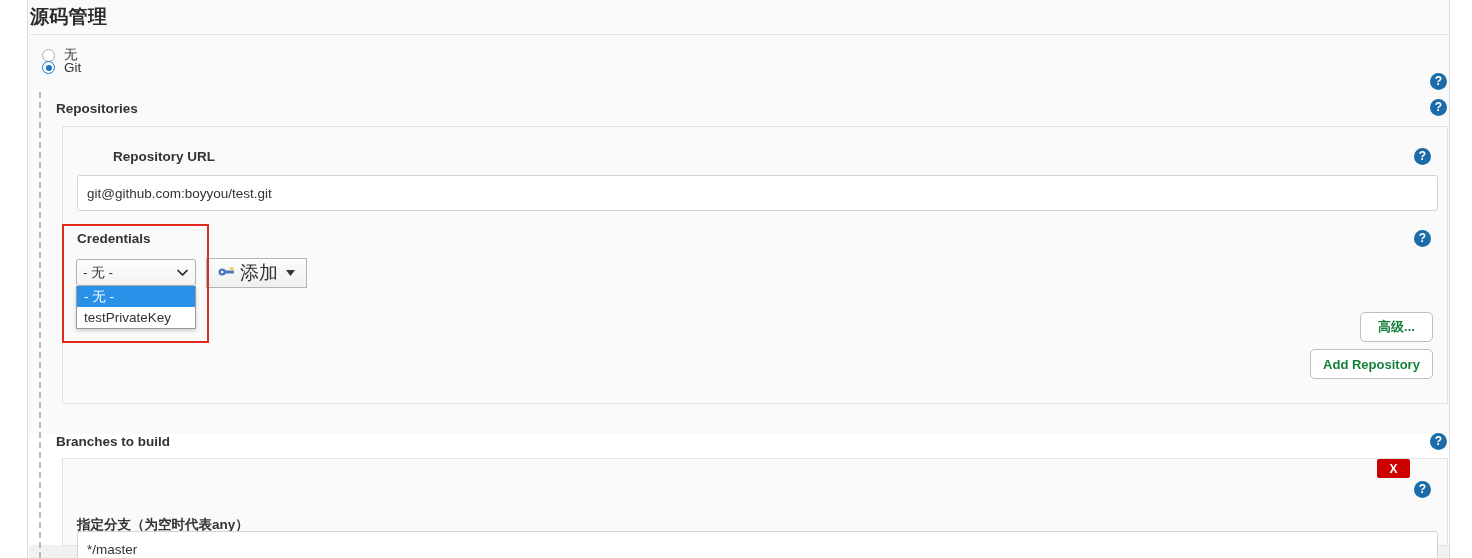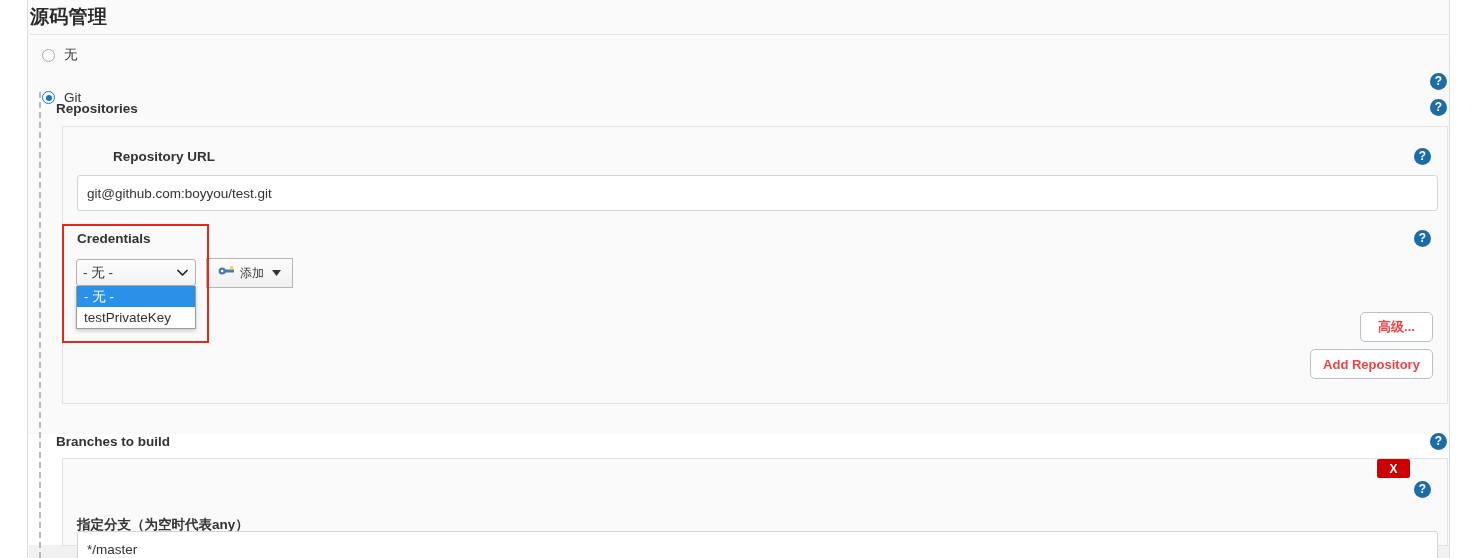--- a/index.html
+++ b/index.html
@@ -65,21 +65,21 @@
   
   .radio-row {
     position: absolute;
     display: flex;
     align-items: center;
     gap: 9px;
     font-size: 13.5px;
     color: #333;
   }
   .radio-row.r1 { left: 42px; top: 46px; }
-  .radio-row.r2 { left: 42px; top: 90px; }
+  .radio-row.r2 { left: 42px; top: 60px; }
 
   .radio {
     width: 13px; height: 13px;
     border-radius: 50%;
     border: 1px solid #aaaaaa;
     background: #ffffff;
     display: inline-block;
     position: relative;
     flex: none;
   }
@@ -211,39 +211,39 @@
     position: absolute;
     left: 206px; top: 258px;
     height: 30px;
     padding: 0 11px;
     border: 1px solid #b5b5b5;
     border-radius: 0;
     background: linear-gradient(#fcfcfc, #f0f0f0);
     display: flex;
     align-items: center;
     gap: 5px;
-    font-size: 12px;
+    font-size: 19px;
     color: #333;
     cursor: pointer;
   }
   .btn-add-cred .tri {
     margin-left: 3px;
     line-height: 0;
   }
 
   
   .btn {
     position: absolute;
     border: 1px solid #b8c0c8;
     border-radius: 5px;
     background: #ffffff;
     font-family: "Liberation Sans", "DejaVu Sans", sans-serif;
     font-size: 13px;
     font-weight: bold;
-    color: #ef4444;
+    color: #15803d;
     cursor: pointer;
     display: flex;
     align-items: center;
     justify-content: center;
   }
   .btn-advanced { left: 1360px; top: 312px; width: 73px; height: 30px; }
   .btn-add-repo { left: 1310px; top: 349px; width: 123px; height: 30px; }
 
   
   .btn-delete-x {

